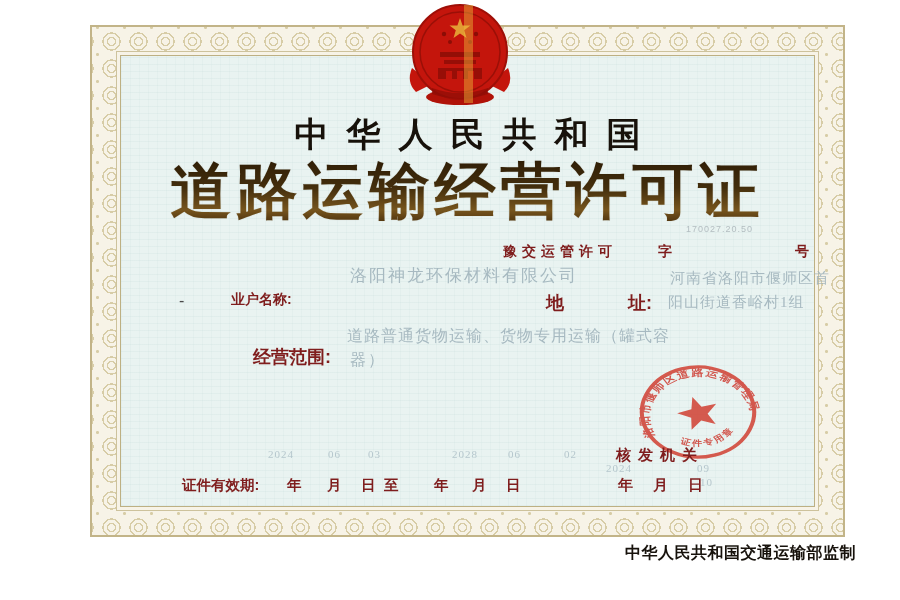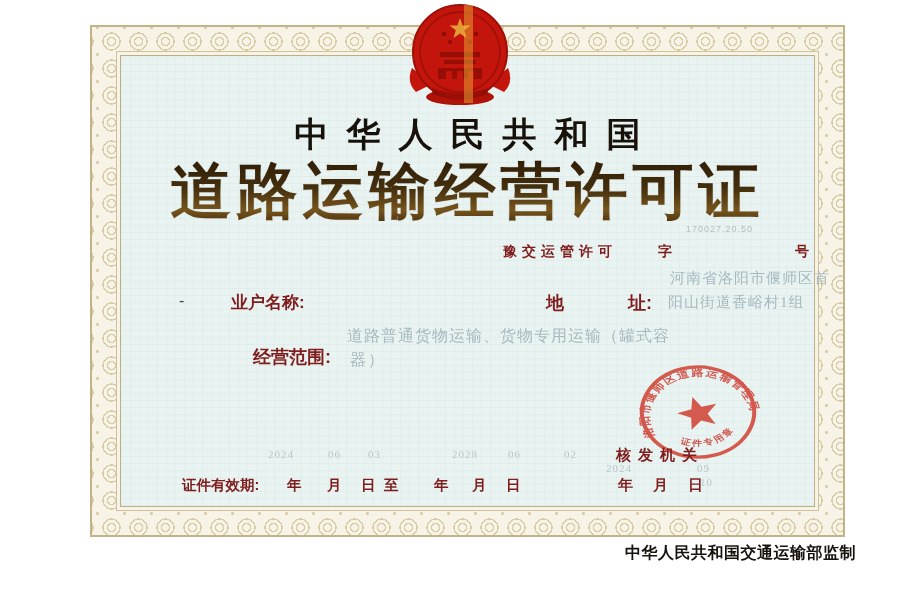--- a/index.html
+++ b/index.html
@@ -50,21 +50,21 @@
   .permit-zi{left:658px;top:243px;font-size:14px;}
   .permit-hao{left:795px;top:243px;font-size:14px;}
   .watermark{left:686px;top:224px;font-size:9px;color:rgba(150,162,168,.65);letter-spacing:1px;}
   .stray-dash{left:179px;top:292px;font-size:16px;color:#4a4a4a;}
   
   .val{
     color:#9cb0b9;opacity:.85;font-family:"Liberation Serif",serif;
     letter-spacing:2px;
   }
   .owner-value{left:350px;top:264px;font-size:17px;}
-  .owner-label{left:231px;top:291px;font-size:17px;}
+  .owner-label{left:231px;top:291px;font-size:14px;}
   .addr-label{left:546px;top:291px;width:106px;display:flex;justify-content:space-between;font-size:18px;}
   .addr-line1{left:670px;top:269px;font-size:15px;letter-spacing:1px;white-space:nowrap;}
   .addr-line2{left:668px;top:293px;font-size:15px;letter-spacing:1px;white-space:nowrap;}
   .scope-line1{left:347px;top:326px;font-size:16px;letter-spacing:1px;white-space:nowrap;}
   .scope-label{left:253px;top:345px;font-size:18px;}
   .scope-line2{left:350px;top:350px;font-size:16px;}
   .issuer-label{left:616px;top:446px;font-size:15px;letter-spacing:7px;}
   .ymd{font-size:15px;}
   .small-lbl{font-size:14.5px;}
   .validity-label{left:182px;top:476px;}
@@ -112,20 +112,21 @@
   </svg>
 
   <div class="abs main-title">道路运输经营许可证</div>
   <div class="abs country-title">中华人民共和国</div>
 
   <span class="abs lbl permit-prefix">豫交运管许可</span>
   <span class="abs lbl permit-zi">字</span>
   <span class="abs lbl permit-hao">号</span>
   <span class="abs watermark">170027.20.50</span>
 
+  <span class="abs val owner-value">洛阳神龙环保材料有限公司</span>
   <span class="abs lbl owner-label">业户名称:</span>
   <span class="abs stray-dash">-</span>
 
   <span class="abs lbl addr-label">
     <span>地</span>
     <span>址:</span>
   </span>
   <span class="abs val addr-line1">河南省洛阳市偃师区首</span>
   <span class="abs val addr-line2">阳山街道香峪村1组</span>
 

